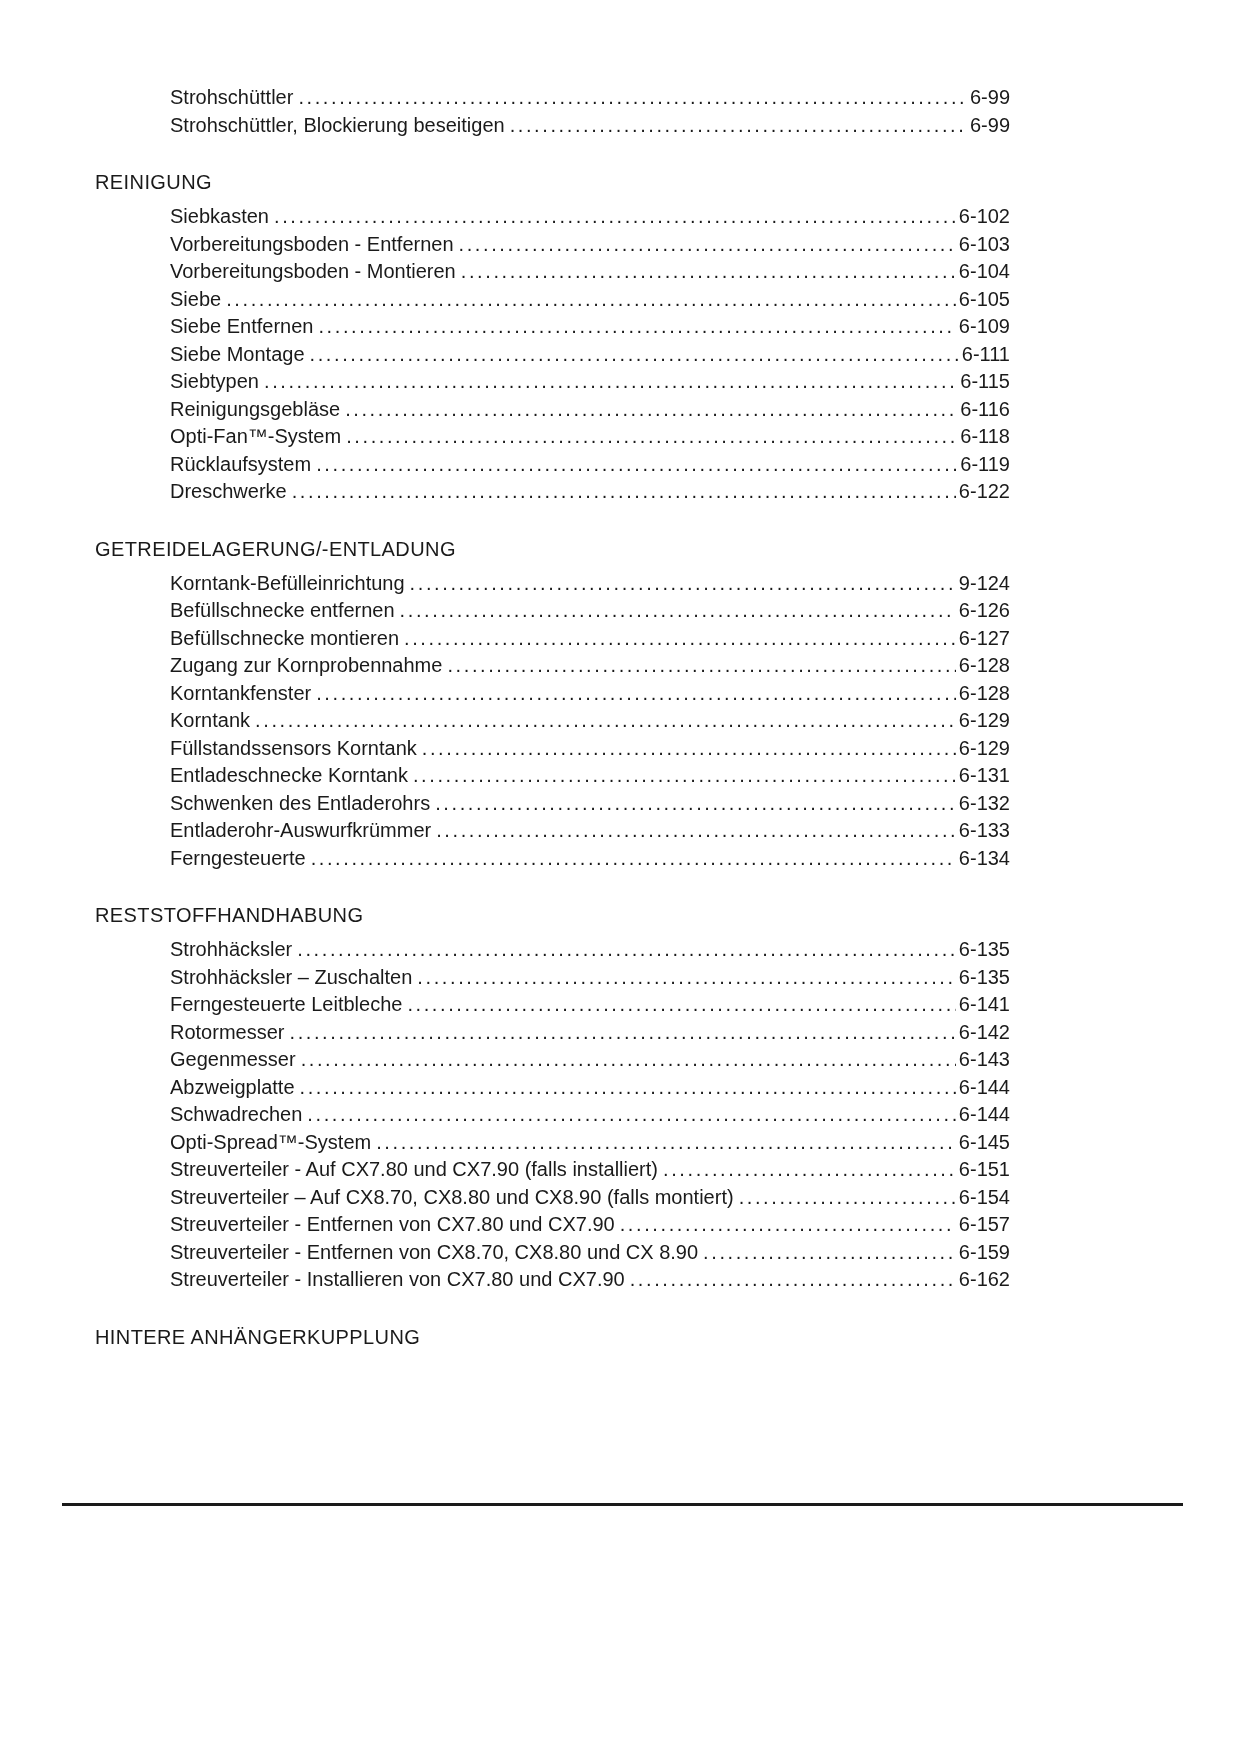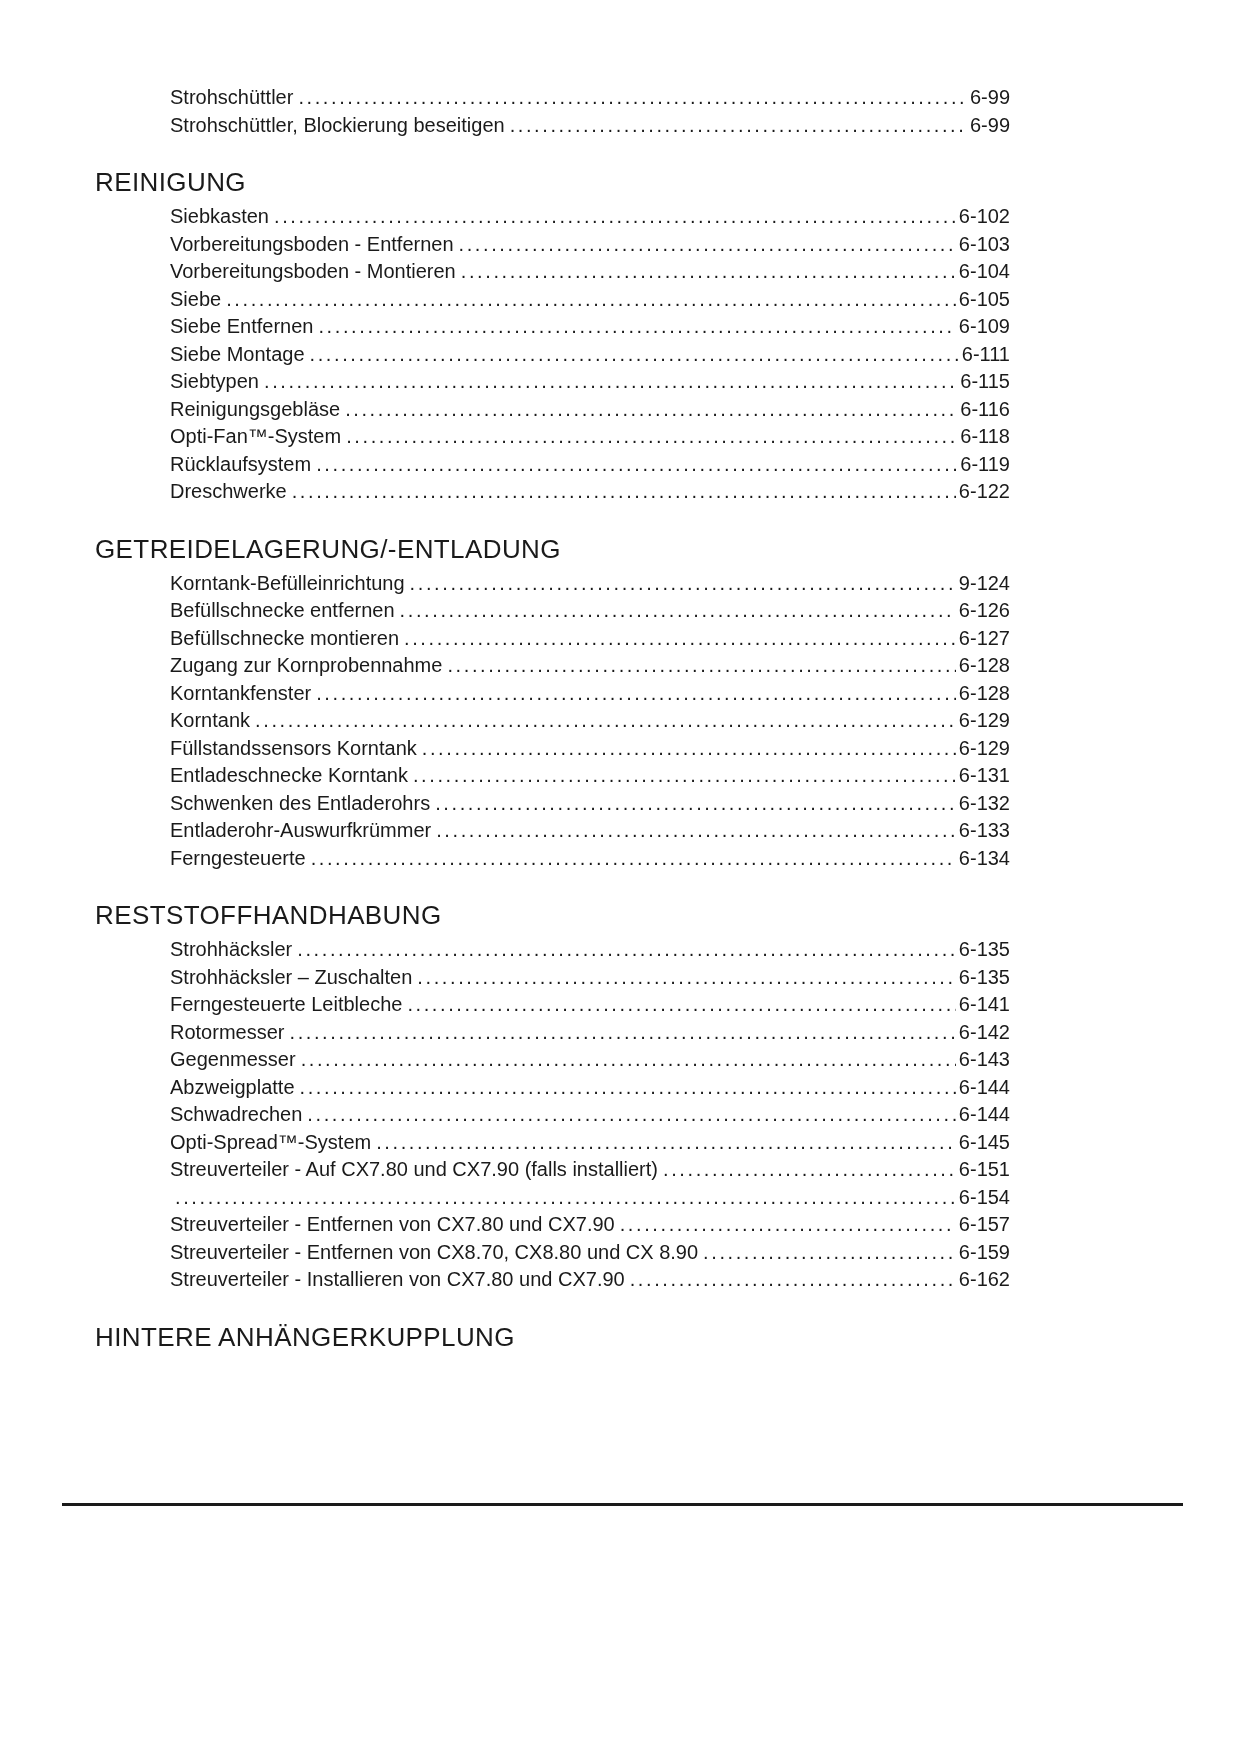--- a/index.html
+++ b/index.html
@@ -15,21 +15,21 @@
   }
   .content {
     position: absolute;
     left: 95px;
     top: 84px;
     width: 915px;
   }
   .toc-section { margin-top: 26px; }
   .toc-section.first { margin-top: 0; }
   .section-title {
-    font-size: 26px;
+    font-size: 20px;
     font-weight: 400;
     letter-spacing: 0.4px;
     line-height: 34px;
     margin-bottom: 4px;
     white-space: nowrap;
   }
   .entries { }
   .toc-entry {
     display: flex;
     align-items: baseline;
@@ -275,20 +275,21 @@
     <span class="entry-page">6-145</span>
   </div>
 
   <div class="toc-entry">
     <span class="entry-label">Streuverteiler - Auf CX7.80 und CX7.90 (falls installiert)</span>
     <span class="leader"></span>
     <span class="entry-page">6-151</span>
   </div>
 
   <div class="toc-entry">
+    <span class="entry-label">Streuverteiler – Auf CX8.70, CX8.80 und CX8.90 (falls montiert)</span>
     <span class="leader"></span>
     <span class="entry-page">6-154</span>
   </div>
 
   <div class="toc-entry">
     <span class="entry-label">Streuverteiler - Entfernen von CX7.80 und CX7.90</span>
     <span class="leader"></span>
     <span class="entry-page">6-157</span>
   </div>
 

